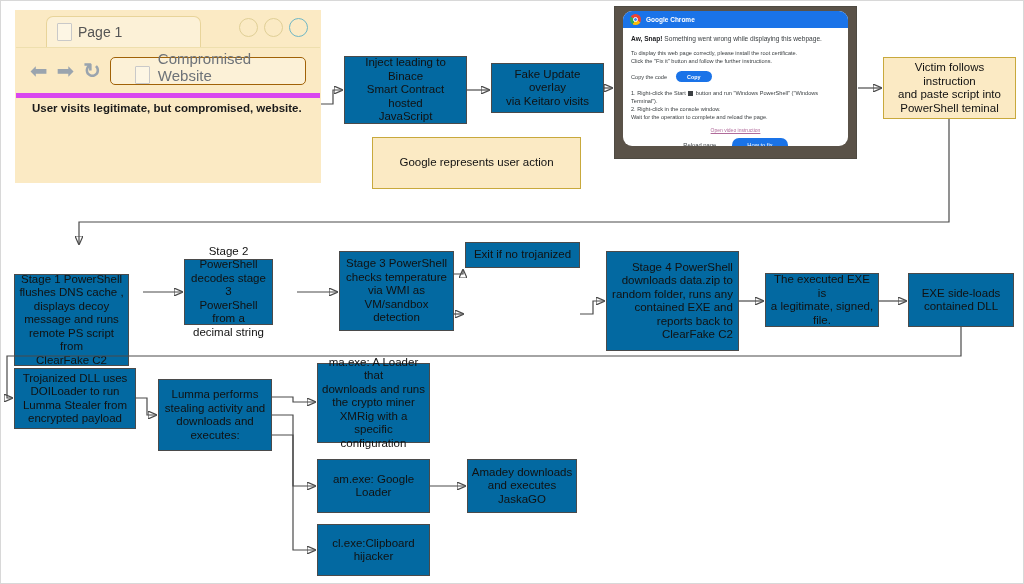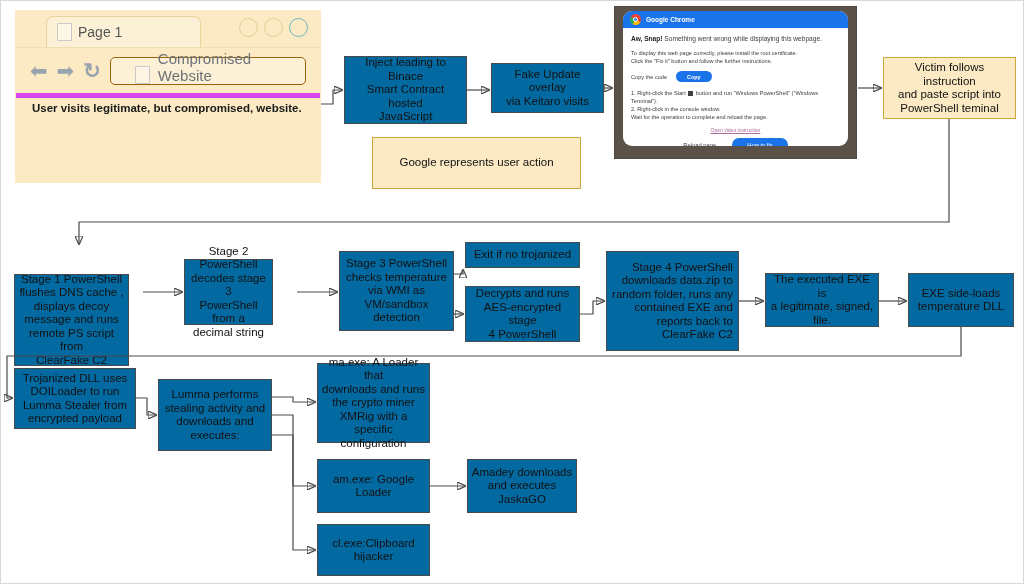--- a/index.html
+++ b/index.html
@@ -357,37 +357,34 @@
 decimal string</div>
 
   <div class="node" style="left:338px; top:250px; width:115px; height:80px;">Stage 3 PowerShell
 checks temperature
 via WMI as
 VM/sandbox
 detection</div>
 
   <div class="node" style="left:464px; top:241px; width:115px; height:26px;">Exit if no trojanized</div>
 
-  <div class="node" style="left:464px; top:285px; width:115px; height:56px;">Decrypts and runs
-AES-encrypted stage
-4 PowerShell</div>
 
   <div class="node" style="left:605px; top:250px; width:133px; height:100px;text-align:right;">Stage 4 PowerShell
 downloads data.zip to
 random folder, runs any
 contained EXE and
 reports back to
 ClearFake C2</div>
 
   <div class="node" style="left:764px; top:272px; width:114px; height:54px;">The executed EXE is
 a legitimate, signed,
 file.</div>
 
   <div class="node" style="left:907px; top:272px; width:106px; height:54px;">EXE side-loads
-temperature DLL</div>
+contained DLL</div>
 
   <div class="node" style="left:157px; top:378px; width:114px; height:72px;">Lumma performs
 stealing activity and
 downloads and
 executes:</div>
 
   <div class="node" style="left:13px; top:367px; width:122px; height:61px;">Trojanized DLL uses
 DOILoader to run
 Lumma Stealer from
 encrypted payload</div>

